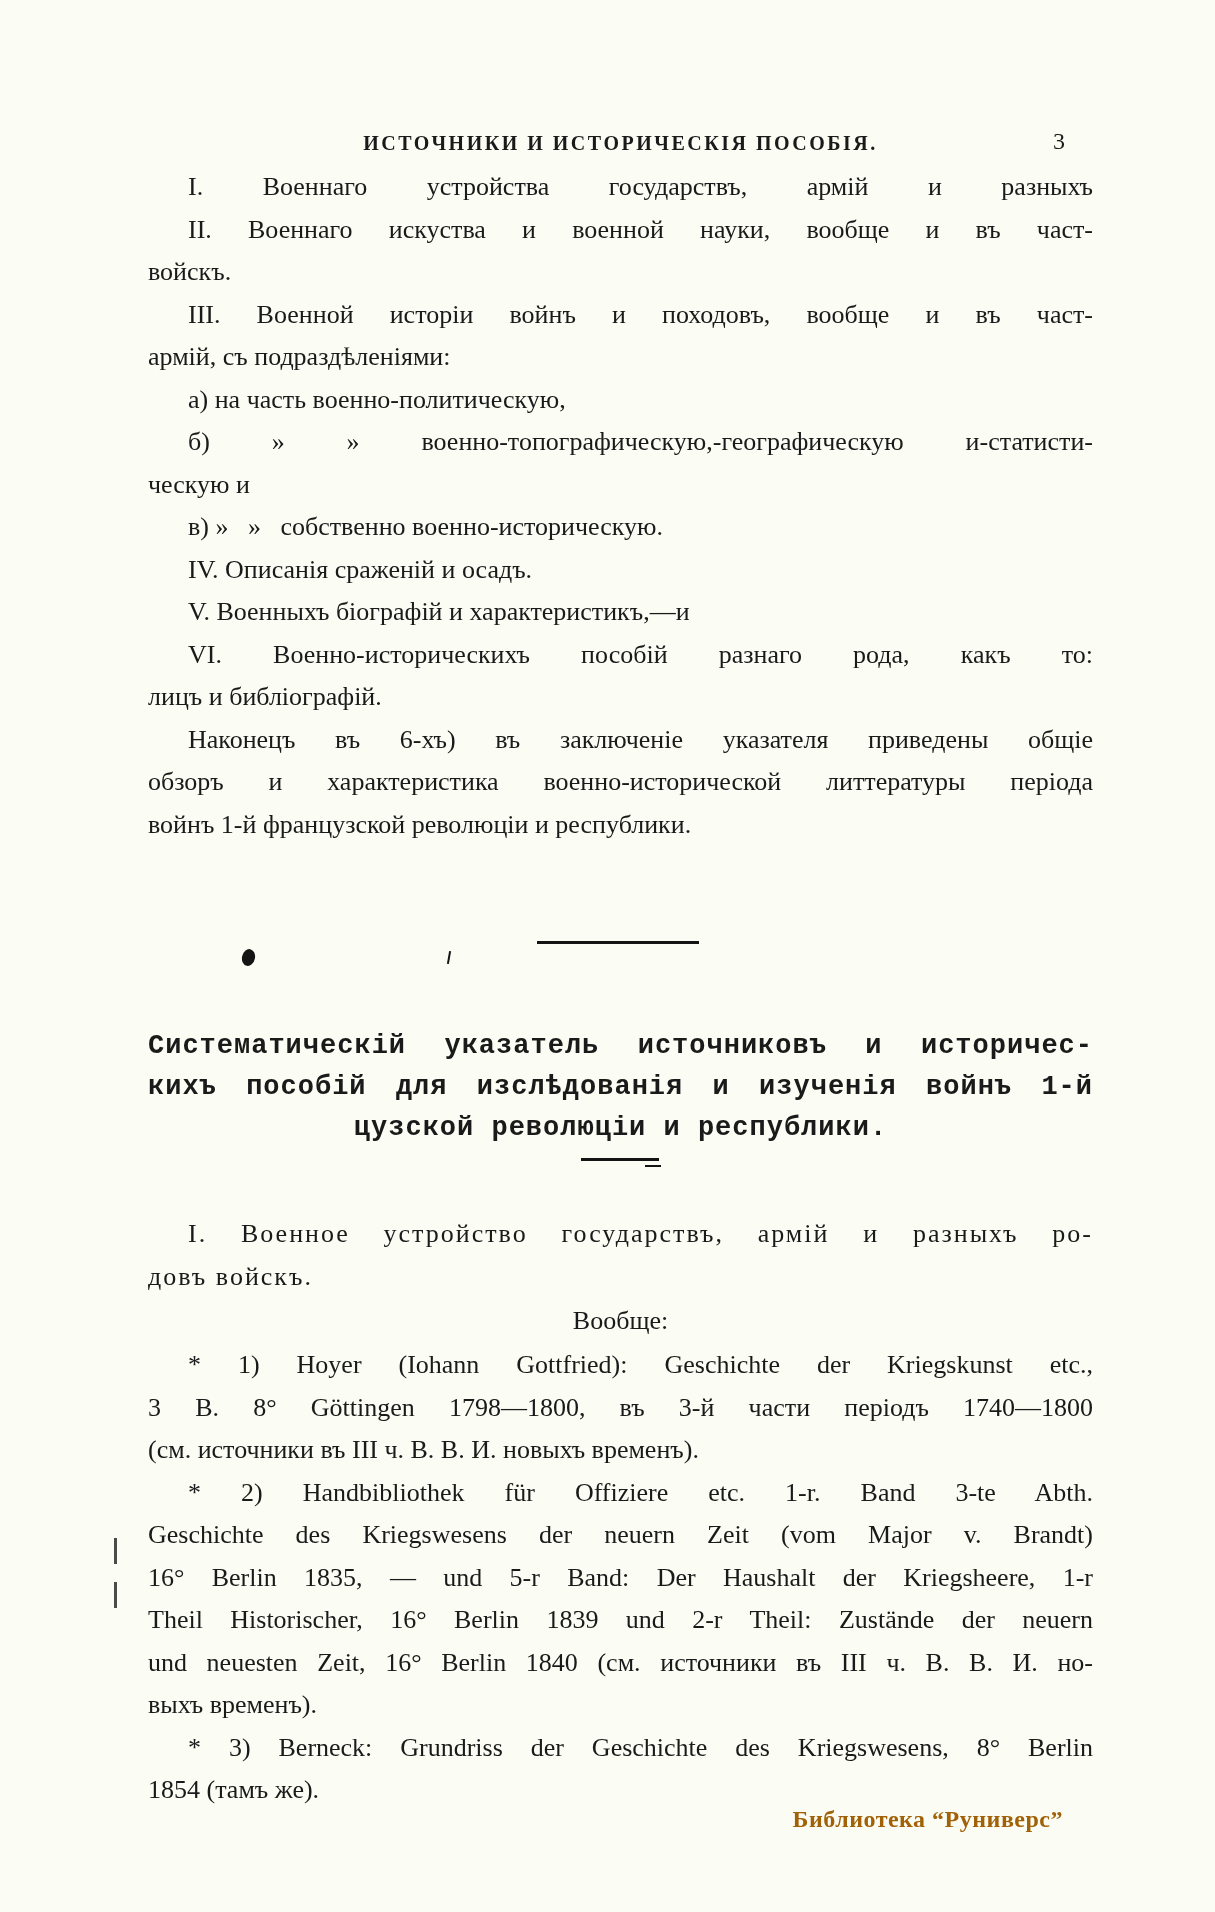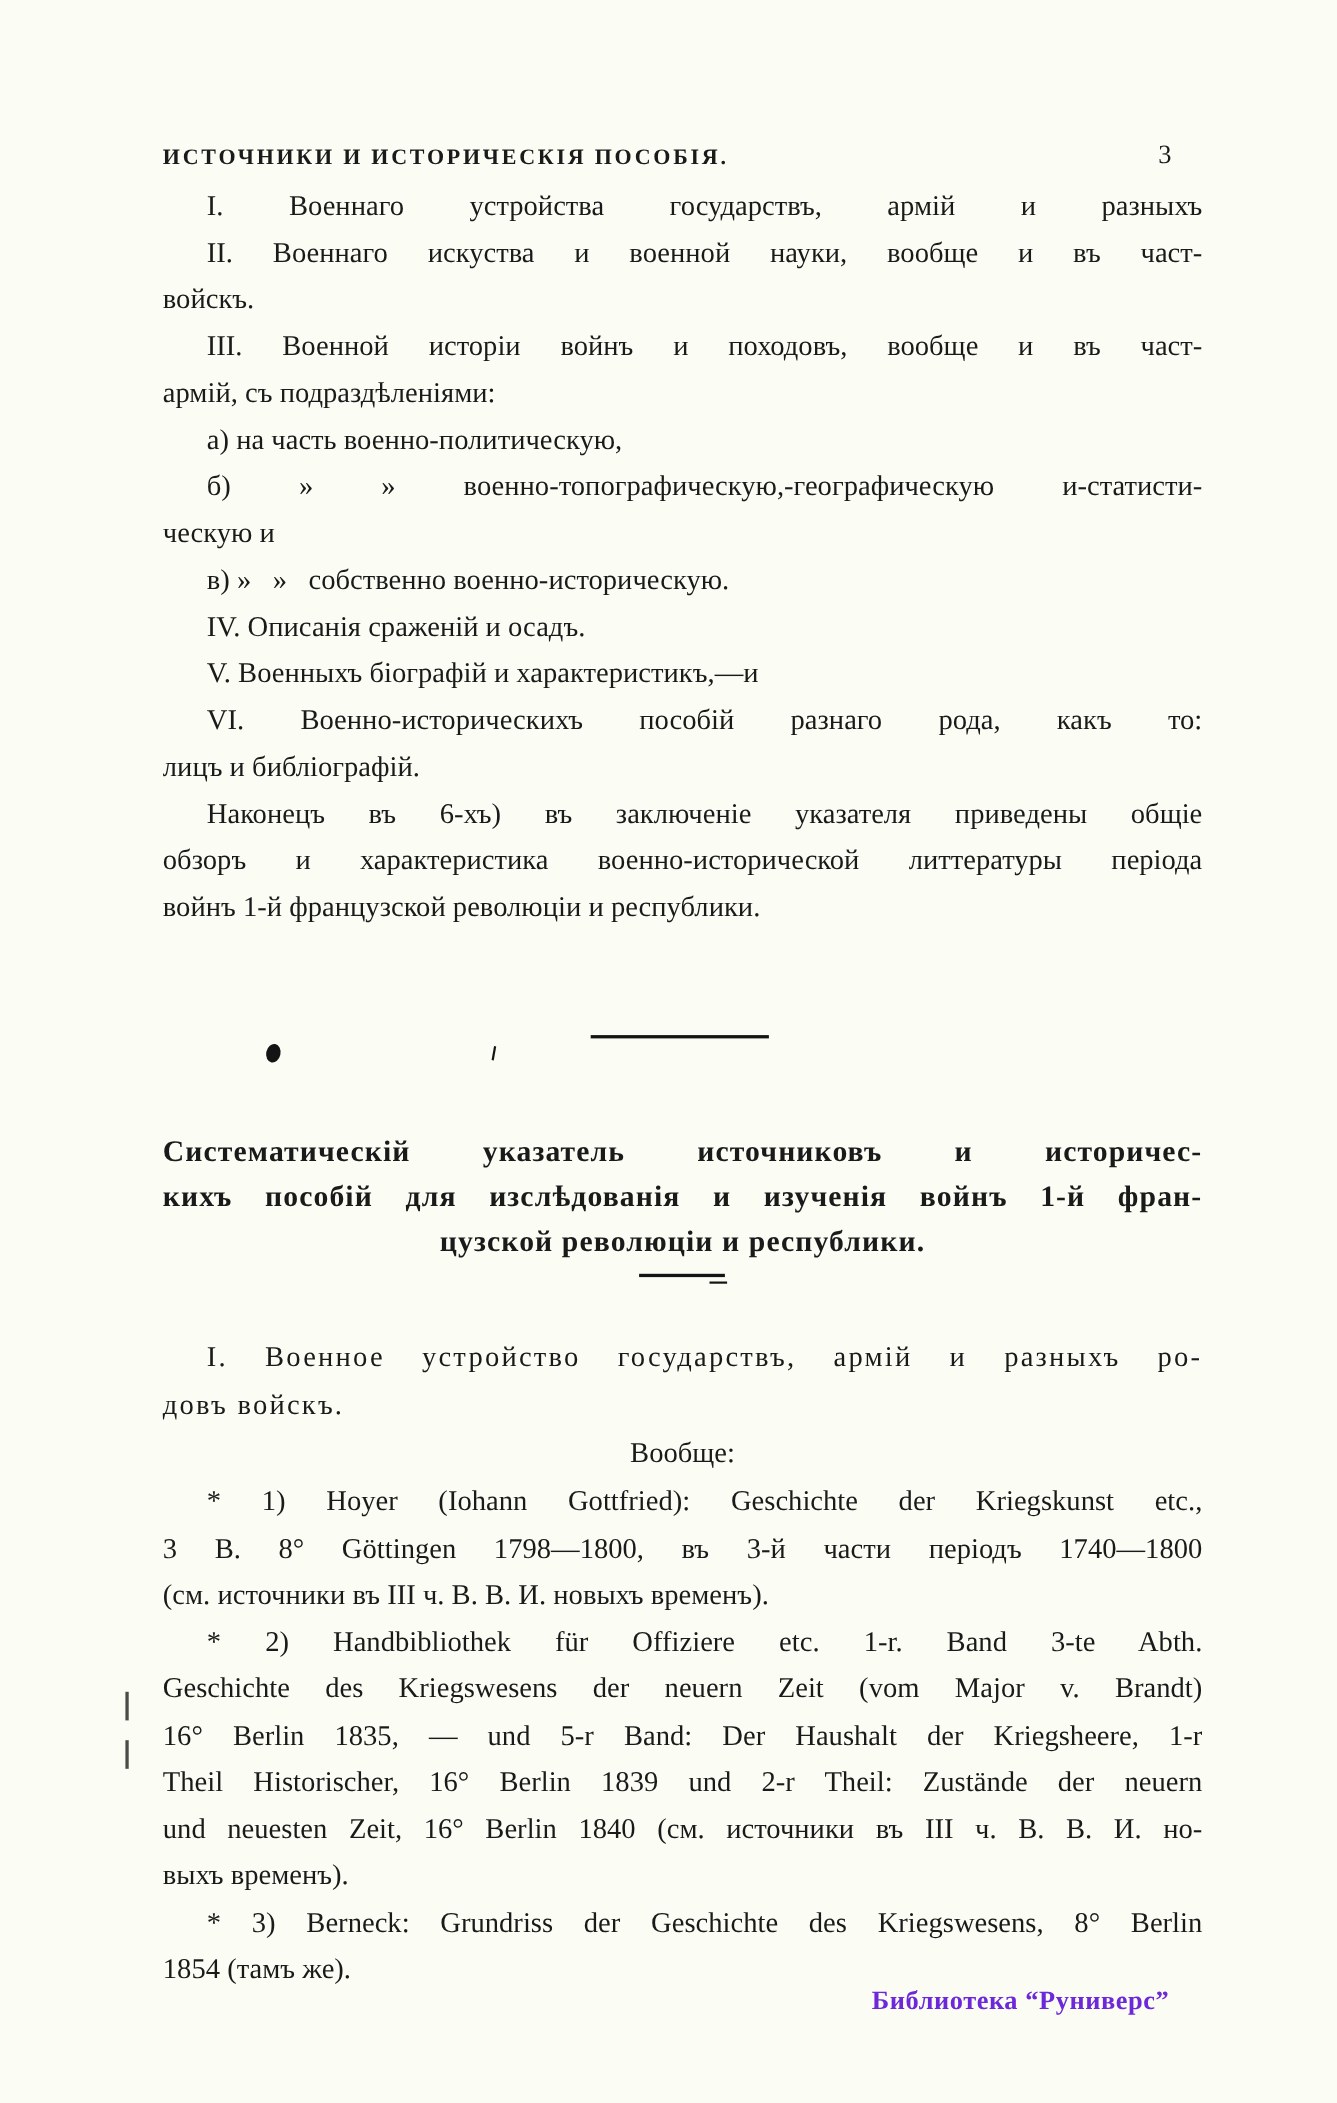--- a/index.html
+++ b/index.html
@@ -11,21 +11,21 @@
     font-family:"Liberation Serif","DejaVu Serif",serif;
     color:#1a1a1a;
     overflow:hidden;
   }
   .abs { position:absolute; }
   .col { left:148px; width:945px; }
 
   
   .running-head { top:126px; height:40px; }
   .rh-title {
-    display:block; 
+    display:block; text-align:center;
     font-size:20px; font-weight:700; letter-spacing:2.5px;
     padding-top:6px;
   }
   .rh-num { position:absolute; right:28px; top:2px; font-size:24px; }
 
   
   .line {
     height:42.5px; line-height:42.5px;
     font-size:26px; white-space:nowrap;
   }
@@ -33,38 +33,38 @@
     white-space:normal;
     text-align:justify; text-align-last:justify; text-justify:inter-word;
     overflow:hidden;
   }
   .indent { padding-left:40px; }
   .center { text-align:center; text-align-last:center; }
 
   
   .heading .line {
     height:41px; line-height:41px;
-    font-size:27px; font-weight:700; letter-spacing:1px;
+    font-size:27px; font-weight:700; letter-spacing:1px;font-family:Liberation Mono, monospace;
   }
   
   .section-heading .line { letter-spacing:2px; }
   .subheading { font-weight:400; }
 
   
   .rule { background:#141414; }
   .dot {
     width:13px; height:17px; background:#141414;
     border-radius:50%; transform:rotate(12deg);
   }
   .tickmark { background:#141414; transform:rotate(10deg); }
 
   .margin-mark { width:3px; background:#2b2b2b; opacity:.85; }
 
   .watermark {
-    font-size:24px; font-weight:700; color:#6d28d9; letter-spacing:.5px;
+    font-size:24px; font-weight:700; color:#a16207; letter-spacing:.5px;
   }
 </style>
 </head>
 <body>
 
 <div class="page">
 
   <div class="abs col running-head">
     <span class="rh-title">ИСТОЧНИКИ И ИСТОРИЧЕСКІЯ ПОСОБІЯ.</span>
     <span class="rh-num">3</span>

